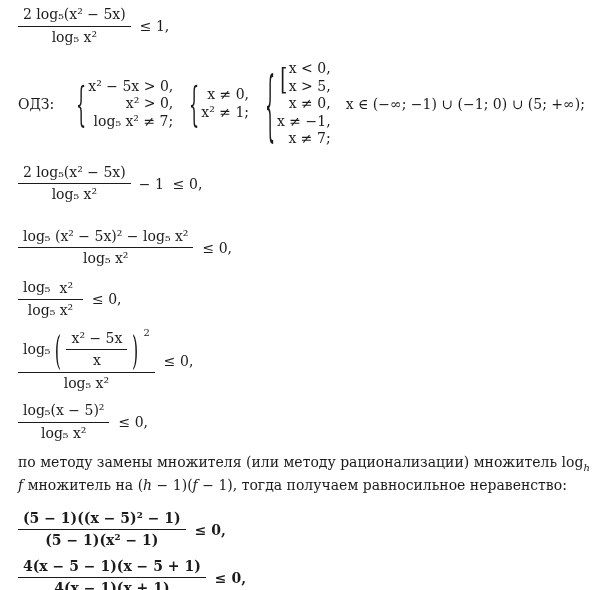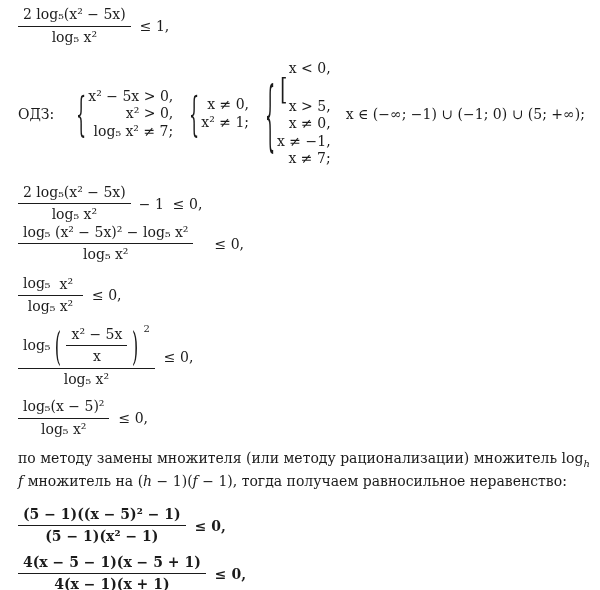--- a/index.html
+++ b/index.html
@@ -49,32 +49,32 @@
     font-size: 20px; line-height: 1;
   }
   .b3 { transform: scale(0.8, 2.3); }
   .b5 { transform: scale(0.8, 3.8); }
   .orgrp { display: inline-flex; align-items: center; }
   .sqb {
     display: inline-block; width: 7px; text-align: left;
     font-size: 20px; line-height: 1;
     transform: scale(0.9, 1.5); margin-right: 2px;
   }
-  .or-rows { display: inline-flex; flex-direction: column; align-items: flex-start; gap: 20px; }
+  .or-rows { display: inline-flex; flex-direction: column; align-items: flex-start; }
   .odz-result { white-space: nowrap; }
 
   
   .para {
     font-size: 14px; line-height: 1.5; width: 576px; margin-top: 10px;
   }
   .para sub { font-size: 10px; }
   .ital { font-style: italic; }
 
   
-  .mt12 { margin-top: 0; gap: 12px; }
+  .mt12 { margin-top: 24px; }
   .mt16 { margin-top: 16px; }
   .mt10 { margin-top: 10px; }
   .mt8  { margin-top: 8px; font-weight: bold; }
 </style>
 </head>
 <body>
 
 <div class="page">
 
   <div class="fm">

